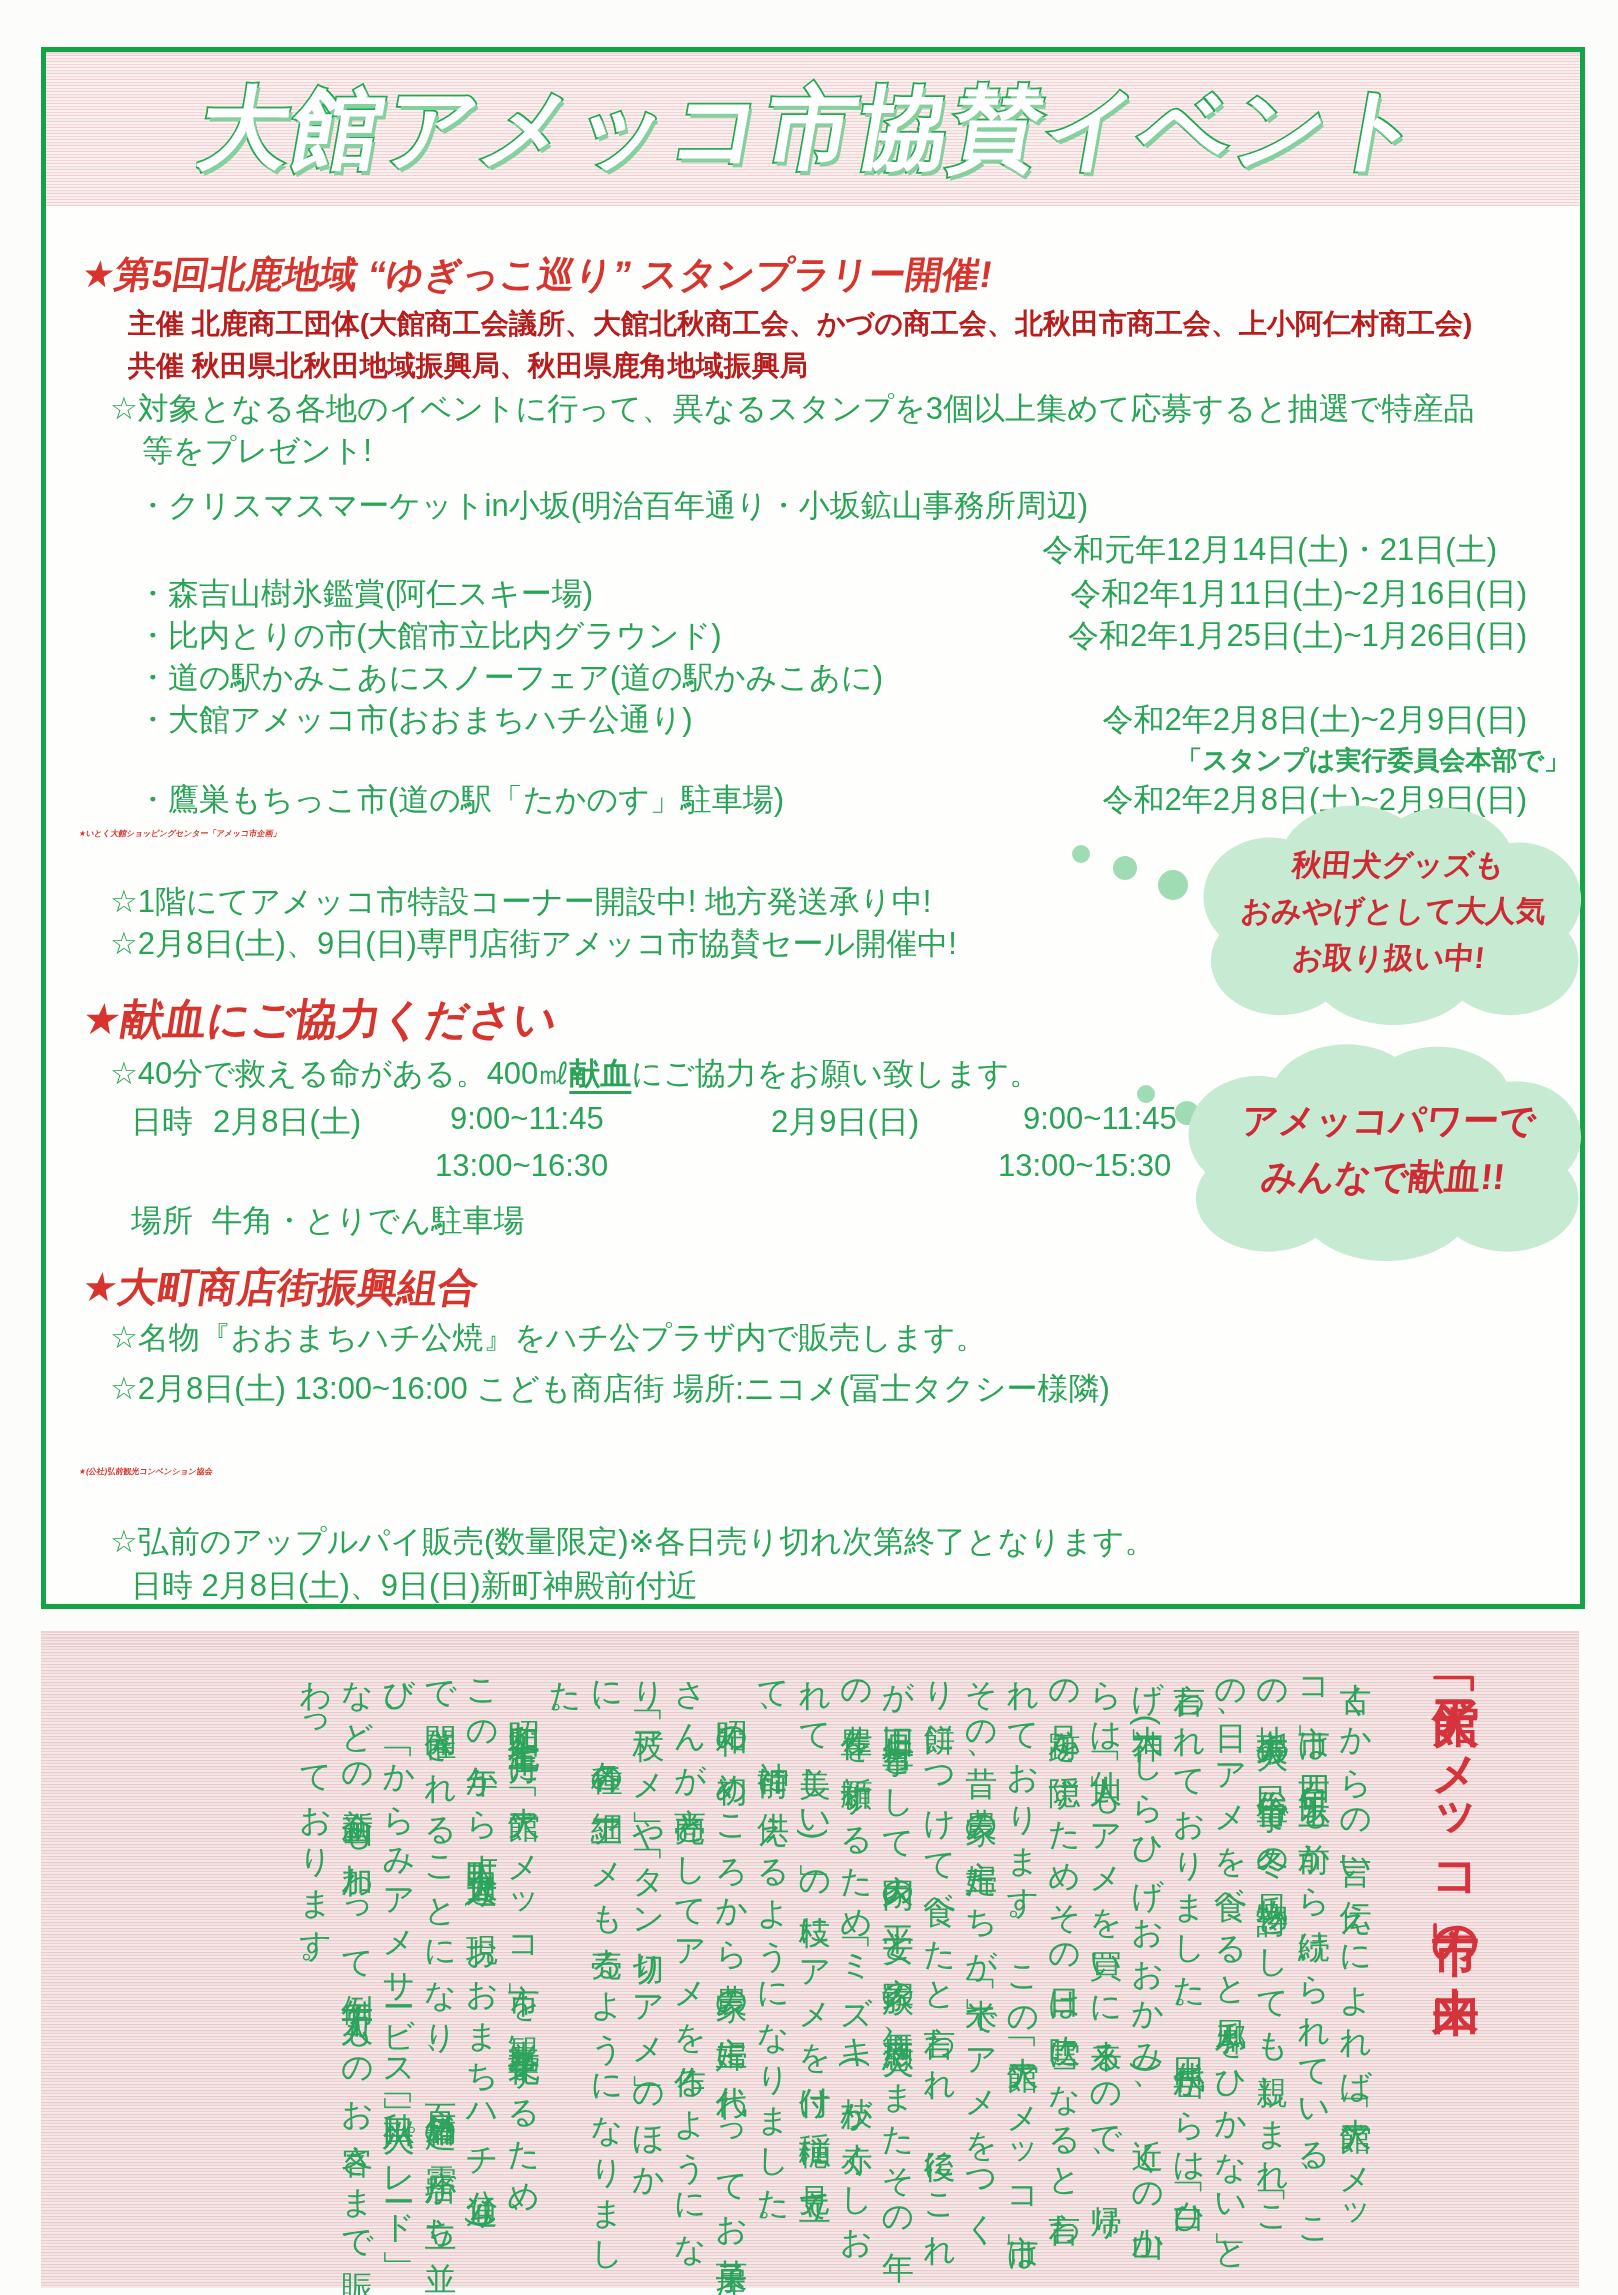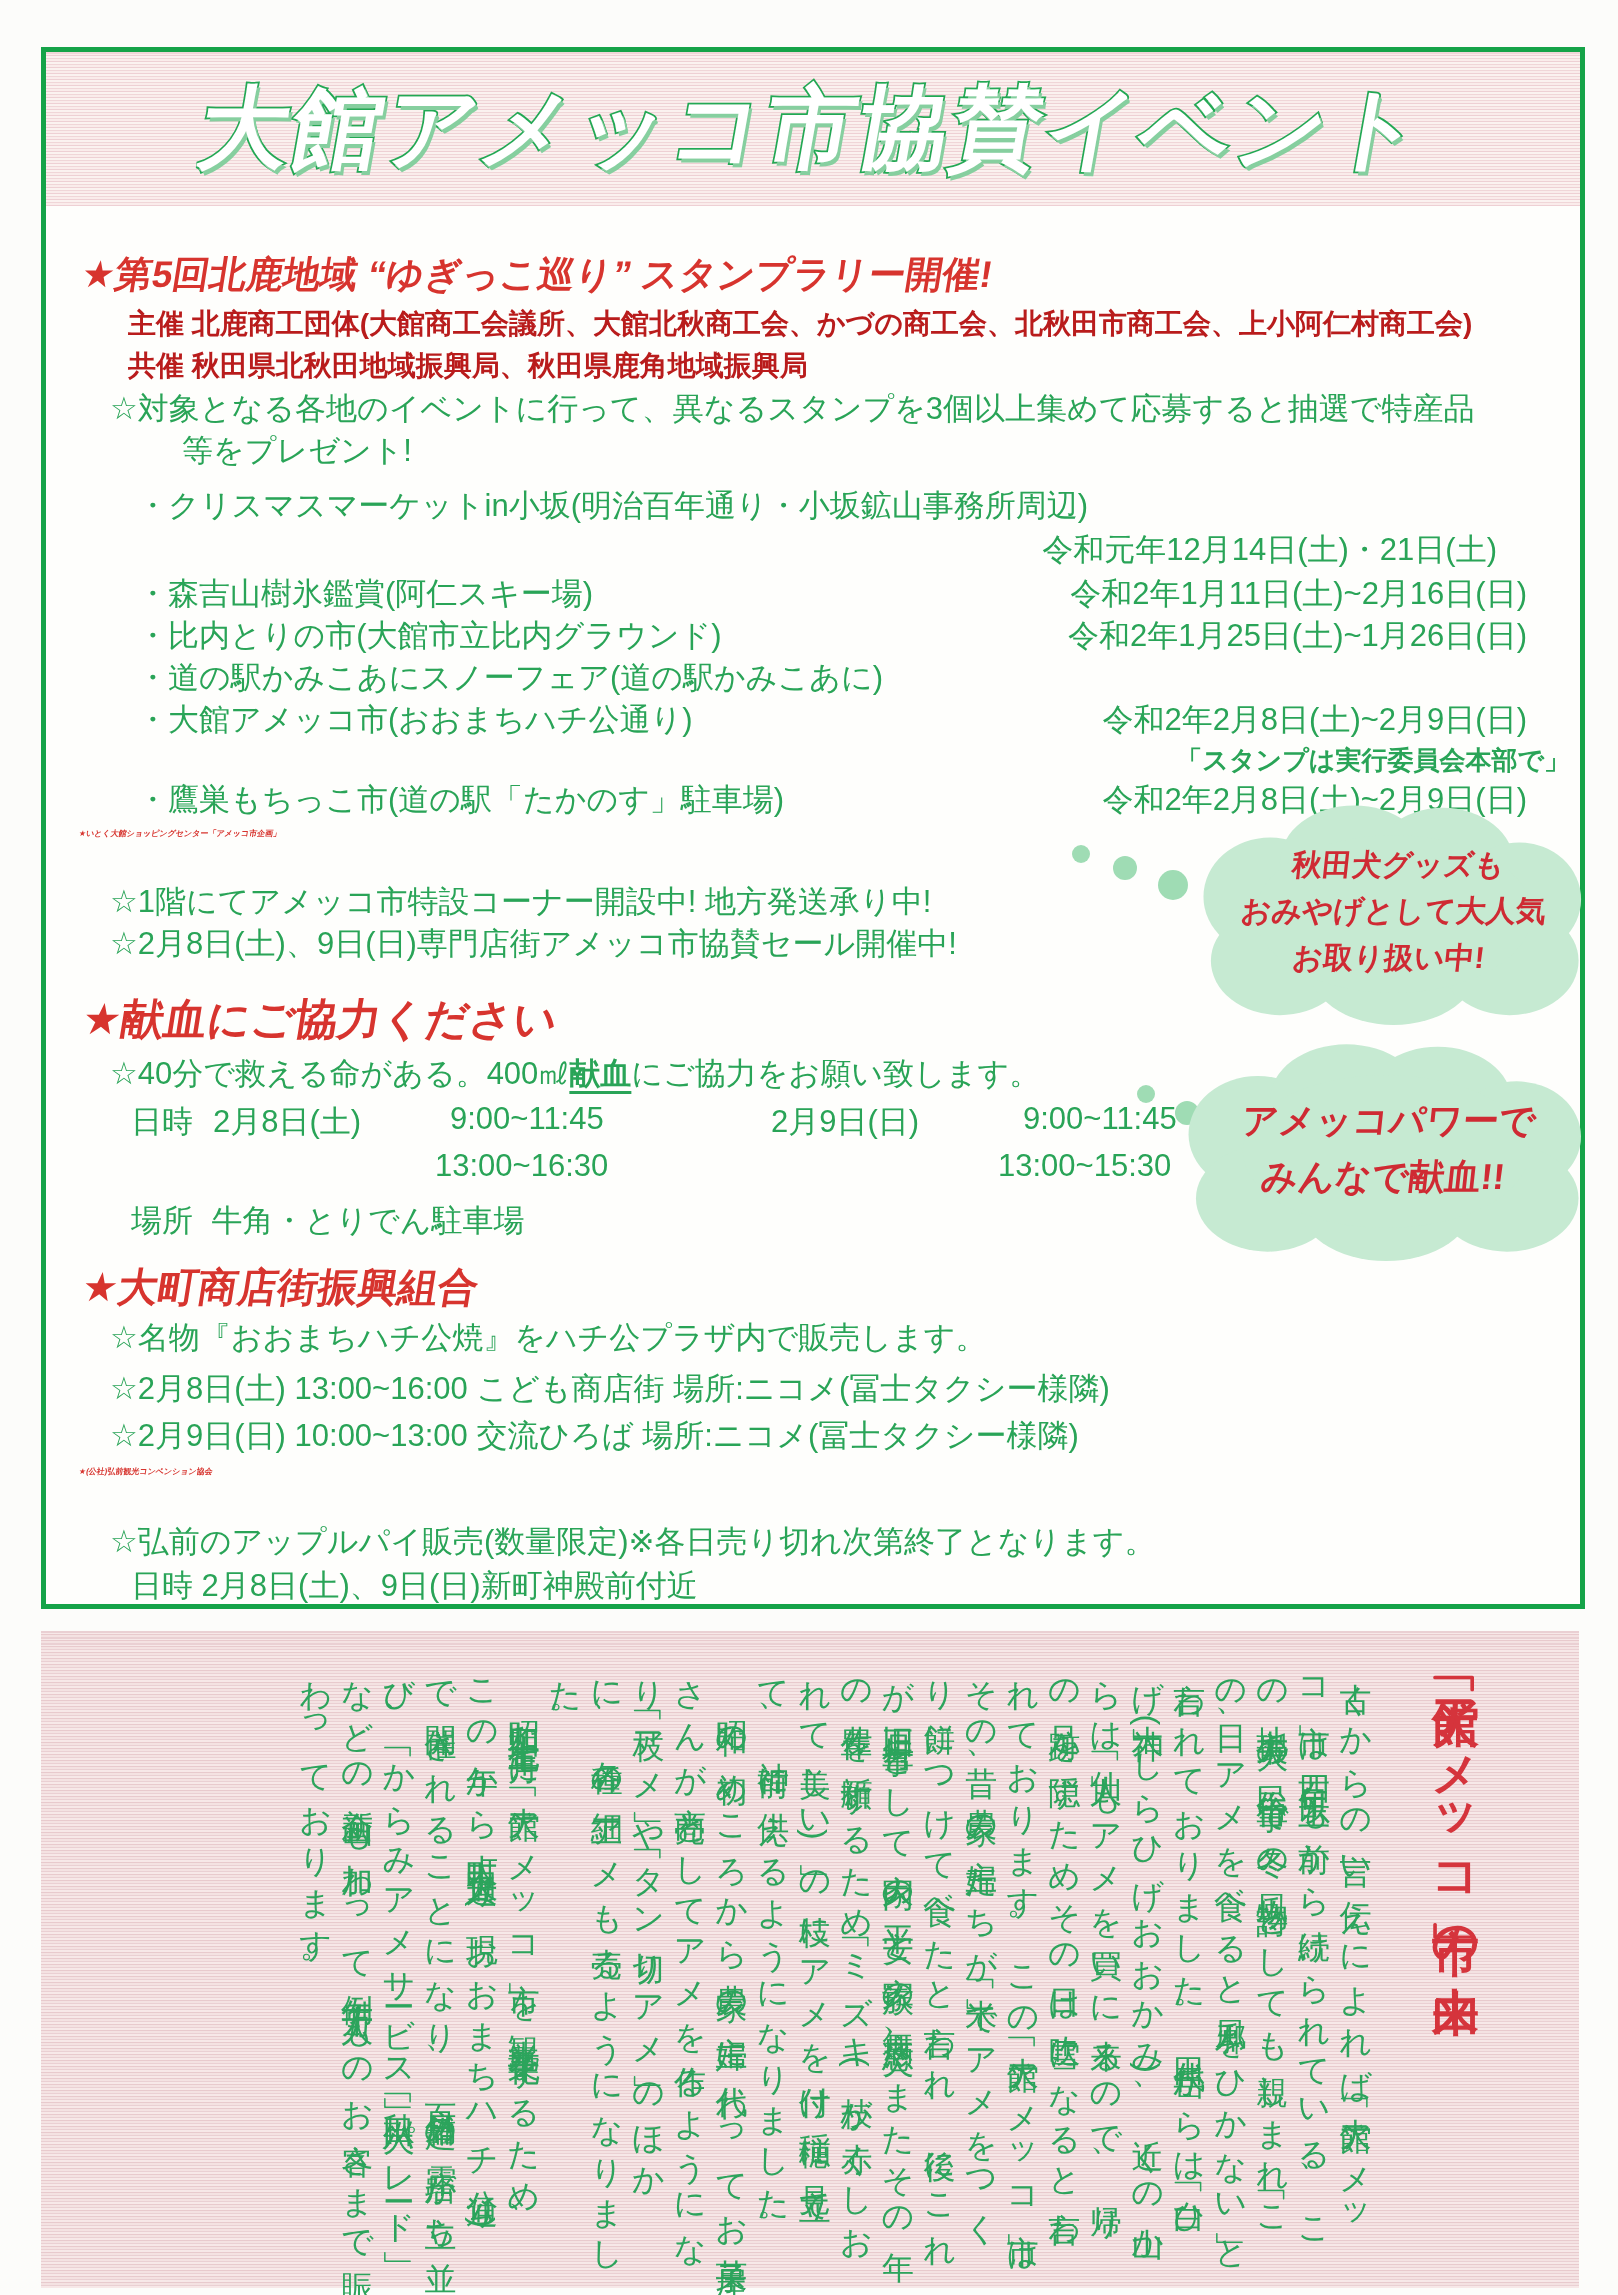--- a/index.html
+++ b/index.html
@@ -66,21 +66,21 @@
 <div class="main-box">
 
   <div class="title-band">
     <div class="main-title">大館アメッコ市協賛イベント</div>
   </div>
 
   <div class="line red-head sz74" style="left:32px;top:198px;">★第5回北鹿地域 “ゆぎっこ巡り” スタンプラリー開催!</div>
   <div class="line g-bold" style="left:82px;top:253px;">主催 北鹿商工団体(大館商工会議所、大館北秋商工会、かづの商工会、北秋田市商工会、上小阿仁村商工会)</div>
   <div class="line g-bold" style="left:82px;top:295px;">共催 秋田県北秋田地域振興局、秋田県鹿角地域振興局</div>
   <div class="line g" style="left:64px;top:336px;">☆対象となる各地のイベントに行って、異なるスタンプを3個以上集めて応募すると抽選で特産品</div>
-  <div class="line g" style="left:96px;top:378px;margin-left:40px;">等をプレゼント!</div>
+  <div class="line g" style="left:96px;top:378px;">等をプレゼント!</div>
 
   <div class="line g" style="left:91px;top:433px;">・クリスマスマーケットin小坂(明治百年通り・小坂鉱山事務所周辺)</div>
   <div class="line g right-anchor" style="right:83px;top:477px;">令和元年12月14日(土)・21日(土)</div>
 
   <div class="line g" style="left:91px;top:521px;">・森吉山樹氷鑑賞(阿仁スキー場)</div>
   <div class="line g right-anchor" style="right:53px;top:521px;">令和2年1月11日(土)~2月16日(日)</div>
 
   <div class="line g" style="left:91px;top:563px;">・比内とりの市(大館市立比内グラウンド)</div>
   <div class="line g right-anchor" style="right:53px;top:563px;">令和2年1月25日(土)~1月26日(日)</div>
 
@@ -154,21 +154,20 @@
     </svg>
     <div class="cloud-text" style="font-size:36px;">
       <div>アメッコパワーで</div>
       <div>みんなで献血!!</div>
     </div>
   </div>
 
   <div class="line red-head sz80" style="left:32px;top:1208px;">★大町商店街振興組合</div>
   <div class="line g" style="left:64px;top:1265px;">☆名物『おおまちハチ公焼』をハチ公プラザ内で販売します。</div>
   <div class="line g" style="left:64px;top:1316px;">☆2月8日(土) 13:00~16:00  こども商店街  場所:ニコメ(冨士タクシー様隣)</div>
-  <div class="line g" style="left:64px;top:1363px;">☆2月9日(日) 10:00~13:00  交流ひろば   場所:ニコメ(冨士タクシー様隣)</div>
 
   <div class="line red-head sz78" style="left:32px;top:1414px;">★(公社)弘前観光コンベンション協会</div>
   <div class="line g" style="left:64px;top:1469px;">☆弘前のアップルパイ販売(数量限定)※各日売り切れ次第終了となります。</div>
   <div class="line g" style="left:85px;top:1513px;">日時  2月8日(土)、9日(日)新町神殿前付近</div>
 
 </div>
 
 <div class="bottom-band">
   <div class="v-area">
     <div class="v-title">「大館アメッコ市」の由来</div>

